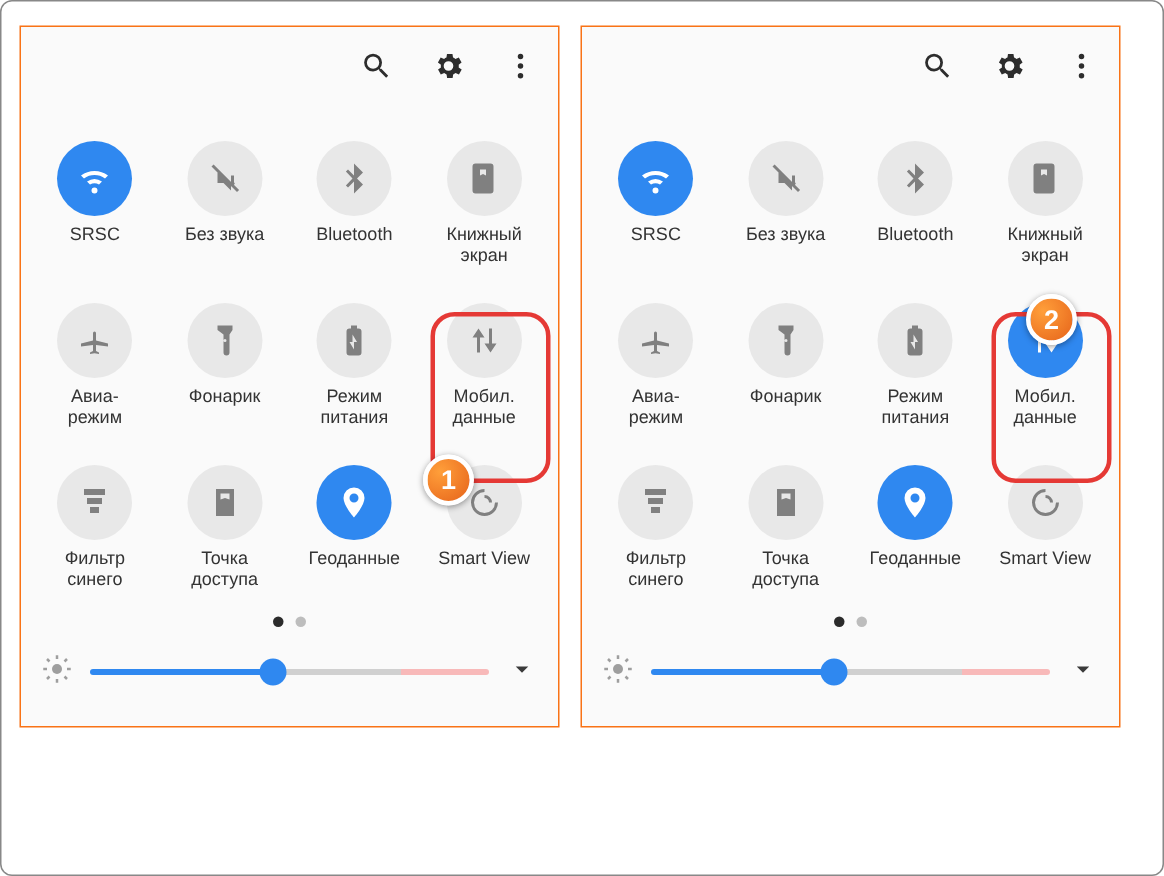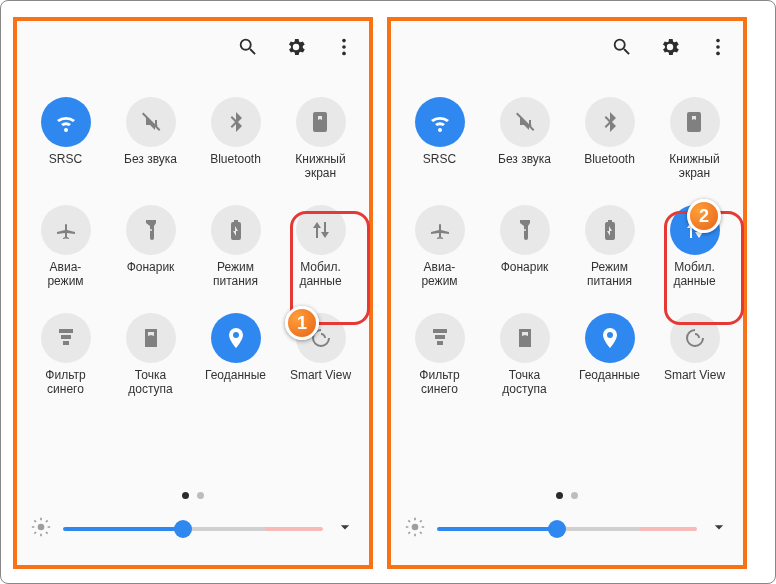--- a/index.html
+++ b/index.html
@@ -1,19 +1,19 @@
 <!DOCTYPE html>
 <html><head>
 <meta charset="utf-8">
 <style>
   :root { --blue:#2f88f0; --grey:#e8e8e8; --dark:#3a3a3a; --light:#fafafa; }
   * { box-sizing:border-box; margin:0; padding:0; font-family:Arial,Helvetica,sans-serif; }
   body { background:#fff; width:776px; height:584px; position:relative; border:1px solid #888; border-radius:8px; overflow:hidden;}
   .wrap { display:flex; gap:14px; padding:16px 12px; }
-  .phone { width:360px; height:552px; background:var(--light); border:4px solid #f97316; position:relative; }
+  .phone { width:360px; height:468px; background:var(--light); border:1px solid #f97316; position:relative; }
   .topbar { height:56px; display:flex; justify-content:flex-end; align-items:center; gap:26px; padding-right:14px; }
   .topbar svg { width:22px; height:22px; fill:#2d2d2d; }
   .topbar .icon { cursor:pointer; }
   .grid { display:grid; grid-template-columns:repeat(4,1fr); column-gap:8px; row-gap:24px; padding:20px 10px 0 10px; }
   .tile { display:flex; flex-direction:column; align-items:center; gap:6px; cursor:pointer; }
   .circle { width:50px; height:50px; border-radius:50%; background:var(--grey); display:flex; align-items:center; justify-content:center; }
   .circle.on { background:var(--blue); }
   .circle svg { width:24px; height:24px; fill:#808080; }
   .circle.on svg { fill:#fff; }
   .tile .lbl { font-size:12px; color:#333; text-align:center; line-height:1.15; min-height:28px; white-space:pre-line; }

